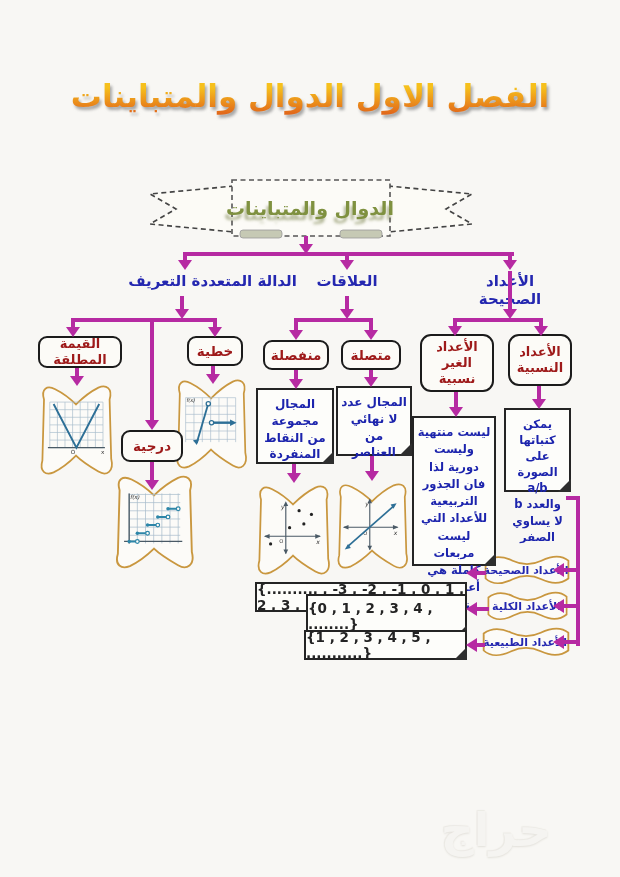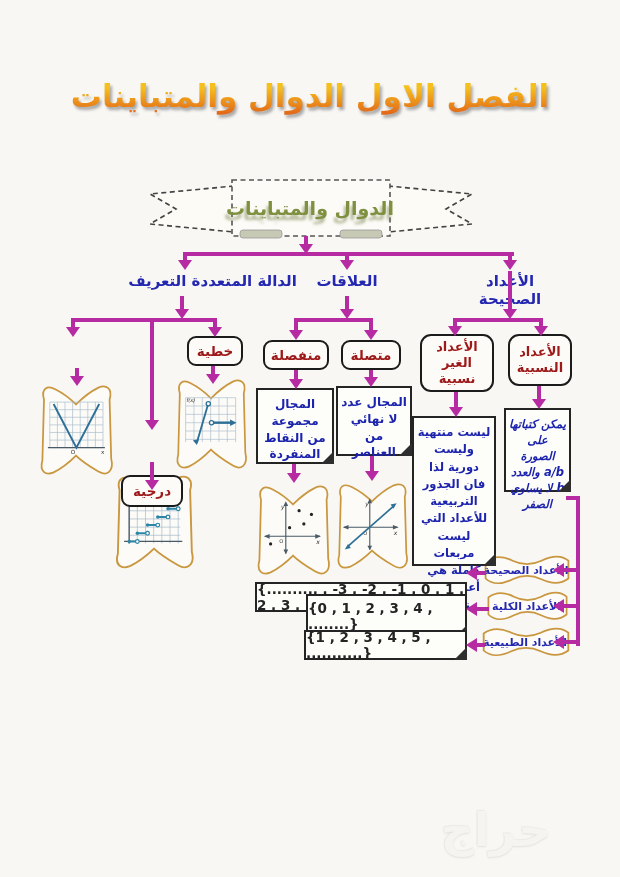--- a/index.html
+++ b/index.html
@@ -100,22 +100,23 @@
   <div class="ad" style="left:364px;top:330px;"></div>
 
   <div class="v" style="left:508px;top:271px;height:38px;"></div>
   <div class="ad" style="left:503px;top:309px;"></div>
   <div class="h" style="left:453px;top:318px;width:90px;"></div>
   <div class="v" style="left:453px;top:318px;height:8px;"></div>
   <div class="ad" style="left:448px;top:326px;"></div>
   <div class="v" style="left:539px;top:318px;height:8px;"></div>
   <div class="ad" style="left:534px;top:326px;"></div>
 
+  <div class="rbox" style="left:38px;top:336px;width:84px;height:32px;font-size:13px;">القيمة المطلقة</div>
   <div class="rbox" style="left:187px;top:336px;width:56px;height:30px;font-size:13.5px;">خطية</div>
-  <div class="rbox" style="left:121px;top:430px;width:62px;height:32px;font-size:13.5px;margin-top:45px;">درجية</div>
+  <div class="rbox" style="left:121px;top:430px;width:62px;height:32px;font-size:13.5px;">درجية</div>
 
   <div class="v" style="left:75px;top:368px;height:8px;"></div>
   <div class="ad" style="left:70px;top:376px;"></div>
   <div class="v" style="left:211px;top:366px;height:8px;"></div>
   <div class="ad" style="left:206px;top:374px;"></div>
   <div class="v" style="left:150px;top:462px;height:18px;"></div>
   <div class="ad" style="left:145px;top:480px;"></div>
 
   <div class="scroll" style="left:36px;top:382px;width:80px;height:96px;">
     <svg class="shape" viewBox="0 0 100 120" preserveAspectRatio="none">
@@ -226,21 +227,21 @@
 
   <div class="rbox" style="left:420px;top:334px;width:74px;height:58px;font-size:13px;border-radius:11px;">الأعداد الغير نسبية</div>
   <div class="rbox" style="left:508px;top:334px;width:64px;height:52px;font-size:13px;border-radius:11px;">الأعداد النسبية</div>
 
   <div class="v" style="left:454px;top:392px;height:15px;"></div>
   <div class="ad" style="left:449px;top:407px;"></div>
   <div class="v" style="left:537px;top:386px;height:13px;"></div>
   <div class="ad" style="left:532px;top:399px;"></div>
 
   <div class="note fold" style="left:412px;top:416px;width:84px;height:150px;font-size:11.5px;line-height:1.5;">ليست منتهية وليست دورية لذا فان الجذور التربيعية للأعداد التي ليست مربعات كاملة هي أعداد غير نسبية</div>
-  <div class="note fold" style="left:504px;top:408px;width:67px;height:84px;font-size:11.5px;font-style:italic;">يمكن كتباتها على الصورة a/b والعدد b لا يساوي الصفر</div>
+  <div class="note fold" style="left:504px;top:408px;width:67px;height:84px;font-size:11.5px;">يمكن كتباتها على الصورة a/b والعدد b لا يساوي الصفر</div>
 
   <div class="h" style="left:566px;top:496px;width:12px;"></div>
   <div class="v" style="left:576px;top:496px;height:150px;"></div>
   <div class="al" style="left:553px;top:563px;"></div>
   <div class="h" style="left:562px;top:568px;width:16px;"></div>
   <div class="al" style="left:553px;top:599px;"></div>
   <div class="h" style="left:562px;top:604px;width:16px;"></div>
   <div class="al" style="left:553px;top:635px;"></div>
   <div class="h" style="left:562px;top:640px;width:16px;"></div>
 

